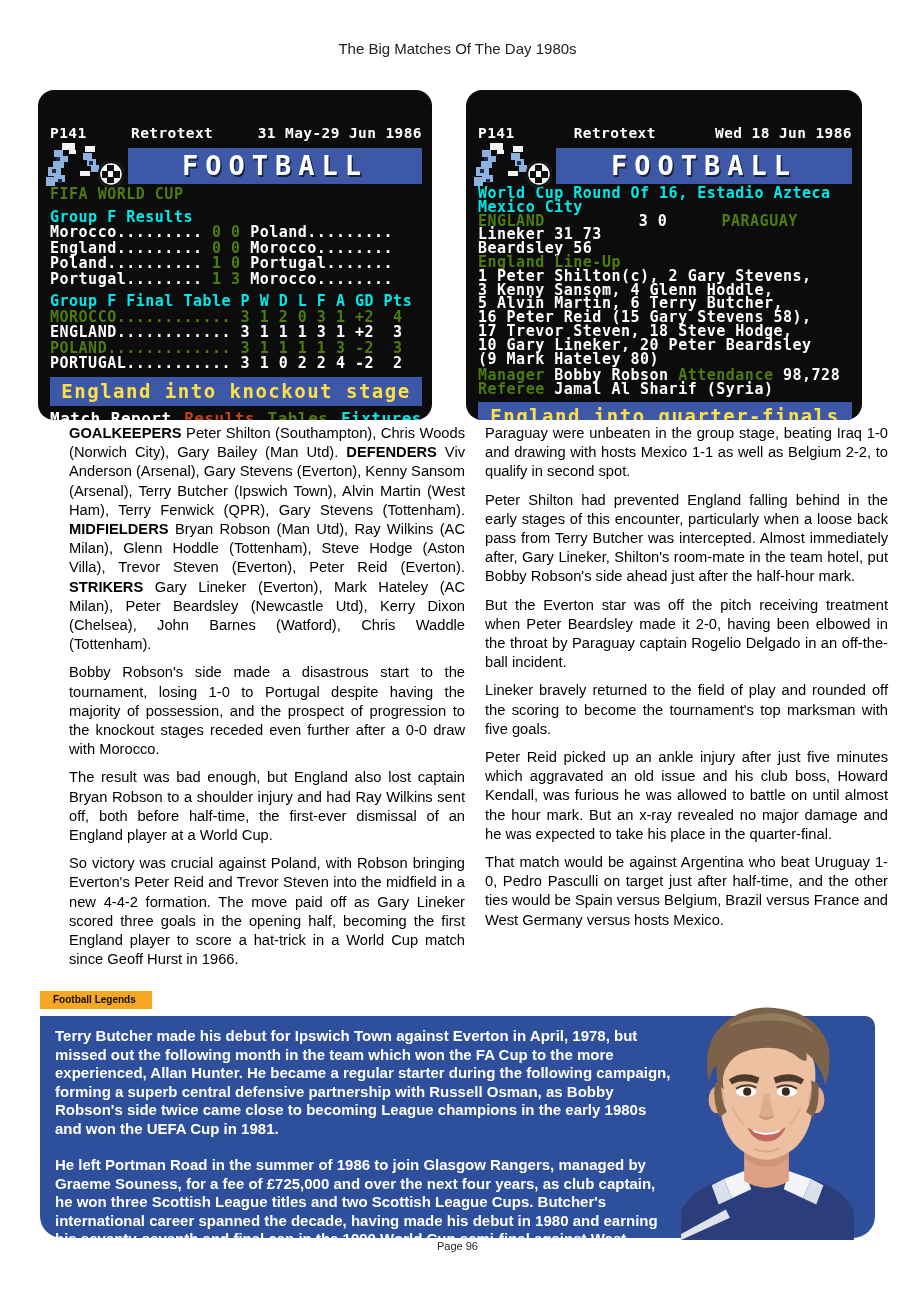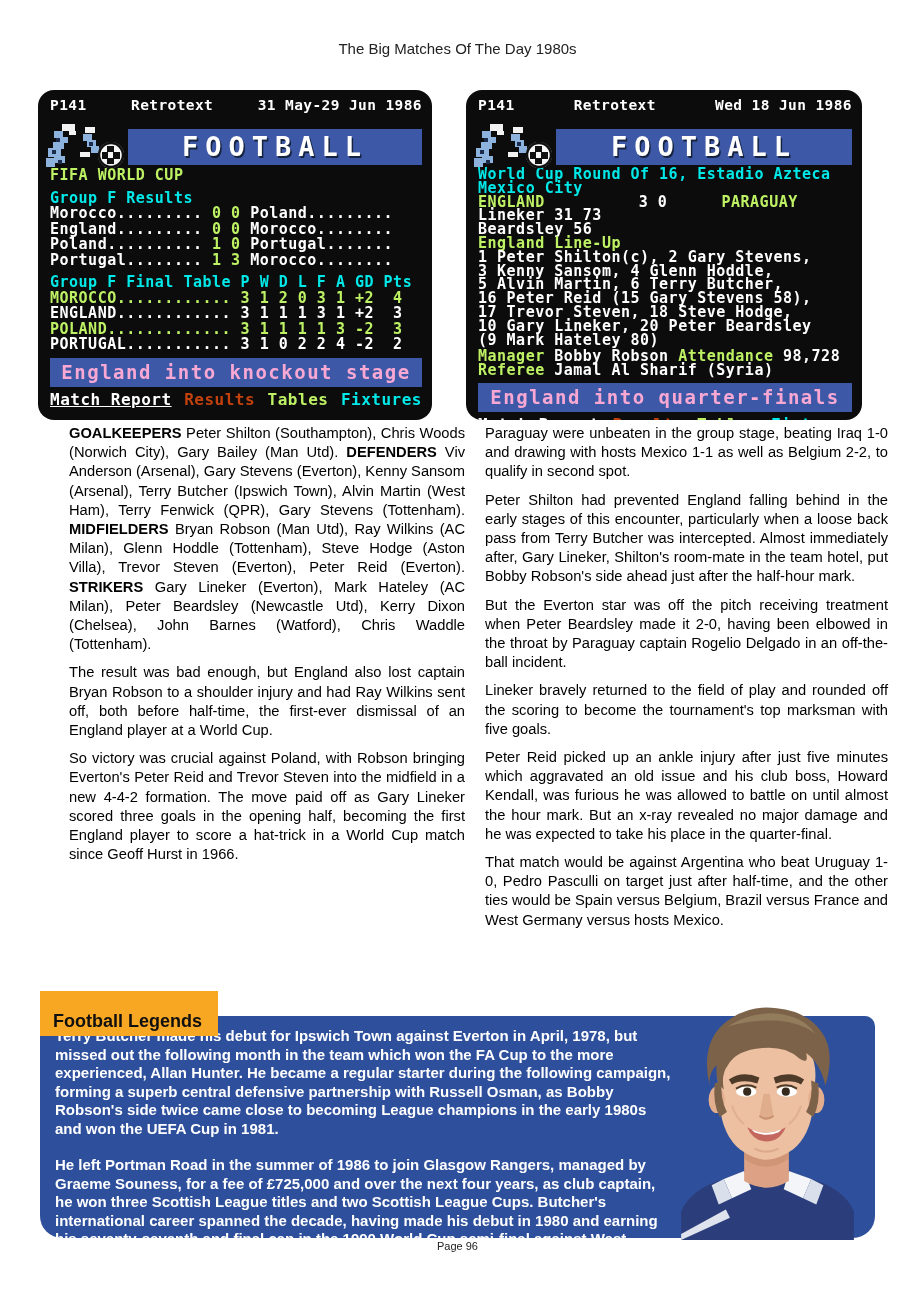--- a/index.html
+++ b/index.html
@@ -14,54 +14,54 @@
   .doc-footer { position:absolute; top:1240px; left:0; width:100%; text-align:center; font-size:11px; color:#222; }
 
   
   .tt-panel {
     position:absolute; top:90px; height:330px; background:#0c0c0c; border-radius:16px;
     color:#ffffff; font-family:"DejaVu Sans Mono", monospace; font-weight:bold;
     padding:7px 10px 6px 12px; overflow:hidden;
   }
   .tt-left  { left:38px;  width:394px; }
   .tt-right { left:466px; width:396px; }
-  .tt-topline { display:flex; justify-content:space-between; font-size:14.5px; letter-spacing:.4px; line-height:17px; white-space:pre; }
-  .tt-logorow { position:relative; height:42px; margin-top:12px; }
+  .tt-topline { display:flex; justify-content:space-between; font-size:14.5px; letter-spacing:.4px; line-height:17px; white-space:pre;margin-top:28px; }
+  .tt-logorow { position:relative; height:42px; margin-top:3px; }
   .tt-banner-title {
     position:absolute; left:78px; right:0; top:3px; height:36px; background:#3c58a6;
     color:#fff; text-align:center; font-size:27px; line-height:36px; letter-spacing:7px;
     font-weight:bold; text-shadow:1.5px 1.5px 0 #16233f;
   }
   .tt-logo { position:absolute; left:-4px; top:-2px; z-index:2; }
   .tt-line { font-size:15px; line-height:15.5px; letter-spacing:.5px; white-space:pre; }
   .tt-right .tt-line { line-height:13.8px; }
   .tt-gap  { height:7px; }
   .tt-gap-sm { height:3px; }
   .c-white  { color:#ffffff; }
-  .c-yellow { color:#bef264; }
+  .c-yellow { color:#4d7c0f; }
   .c-cyan   { color:#00e8e8; }
   .c-red    { color:#ffffff;text-decoration:underline; }
   .c-green  { color:#c2410c; }
   .tt-banner-strip {
-    background:#3c58a6; color:#f9a8d4; text-align:center; font-size:19px; letter-spacing:1.5px;
+    background:#3c58a6; color:#fde047; text-align:center; font-size:19px; letter-spacing:1.5px;
     padding:3px 1px 4px; margin:5px 0 3px; white-space:pre;
   }
   .tt-nav { display:flex; justify-content:space-between; font-size:16px; letter-spacing:.5px; }
 
   
   .col { position:absolute; top:424px; font-size:14.7px; line-height:19.2px; text-align:justify; color:#000;margin-left:27px; }
   .col-left  { left:42px;  width:396px; }
   .col-right { left:458px; width:403px; }
   .col p { margin-bottom:9px; }
   .col b { font-weight:bold; }
 
   
   .legends-label {
     position:absolute; left:40px; top:991px; background:#f8a722; color:#101010;
-    font-size:18px; font-weight:bold; padding:20px 16px 4px 13px; z-index:3;
+    font-size:10px; font-weight:bold; padding:3px 16px 4px 13px; z-index:3;
   }
   .legends-box {
     position:absolute; left:40px; top:1016px; width:835px; height:222px;
     background:#2e4f9c; border-radius:0 10px 22px 22px; color:#ffffff;
   }
   .legends-text { padding:11px 0 0 15px; width:635px; font-size:15px; font-weight:bold; line-height:18.5px; }
   .legends-text p { margin-bottom:18px; }
   .legends-portrait { position:absolute; left:664px; top:986px; z-index:2; }
 </style>
 </head>
@@ -204,20 +204,21 @@
     <div class="tt-nav">
       <span class="c-red">Match Report</span>
       <span class="c-green">Results</span>
       <span class="c-yellow">Tables</span>
       <span class="c-cyan">Fixtures</span>
     </div>
   </div>
 
   <div class="col col-left">
     <p><b>GOALKEEPERS</b><span> Peter Shilton (Southampton), Chris Woods (Norwich City), Gary Bailey (Man Utd). </span><b>DEFENDERS</b><span> Viv Anderson (Arsenal), Gary Stevens (Everton), Kenny Sansom (Arsenal), Terry Butcher (Ipswich Town), Alvin Martin (West Ham), Terry Fenwick (QPR), Gary Stevens (Tottenham). </span><b>MIDFIELDERS</b><span> Bryan Robson (Man Utd), Ray Wilkins (AC Milan), Glenn Hoddle (Tottenham), Steve Hodge (Aston Villa), Trevor Steven (Everton), Peter Reid (Everton). </span><b>STRIKERS</b><span> Gary Lineker (Everton), Mark Hateley (AC Milan), Peter Beardsley (Newcastle Utd), Kerry Dixon (Chelsea), John Barnes (Watford), Chris Waddle (Tottenham).</span></p>
+    <p>Bobby Robson's side made a disastrous start to the tournament, losing 1-0 to Portugal despite having the majority of possession, and the prospect of progression to the knockout stages receded even further after a 0-0 draw with Morocco.</p>
     <p>The result was bad enough, but England also lost captain Bryan Robson to a shoulder injury and had Ray Wilkins sent off, both before half-time, the first-ever dismissal of an England player at a World Cup.</p>
     <p>So victory was crucial against Poland, with Robson bringing Everton's Peter Reid and Trevor Steven into the midfield in a new 4-4-2 formation. The move paid off as Gary Lineker scored three goals in the opening half, becoming the first England player to score a hat-trick in a World Cup match since Geoff Hurst in 1966.</p>
   </div>
 
   <div class="col col-right">
     <p>Paraguay were unbeaten in the group stage, beating Iraq 1-0 and drawing with hosts Mexico 1-1 as well as Belgium 2-2, to qualify in second spot.</p>
     <p>Peter Shilton had prevented England falling behind in the early stages of this encounter, particularly when a loose back pass from Terry Butcher was intercepted. Almost immediately after, Gary Lineker, Shilton's room-mate in the team hotel, put Bobby Robson's side ahead just after the half-hour mark.</p>
     <p>But the Everton star was off the pitch receiving treatment when Peter Beardsley made it 2-0, having been elbowed in the throat by Paraguay captain Rogelio Delgado in an off-the-ball incident.</p>
     <p>Lineker bravely returned to the field of play and rounded off the scoring to become the tournament's top marksman with five goals.</p>
     <p>Peter Reid picked up an ankle injury after just five minutes which aggravated an old issue and his club boss, Howard Kendall, was furious he was allowed to battle on until almost the hour mark. But an x-ray revealed no major damage and he was expected to take his place in the quarter-final.</p>

